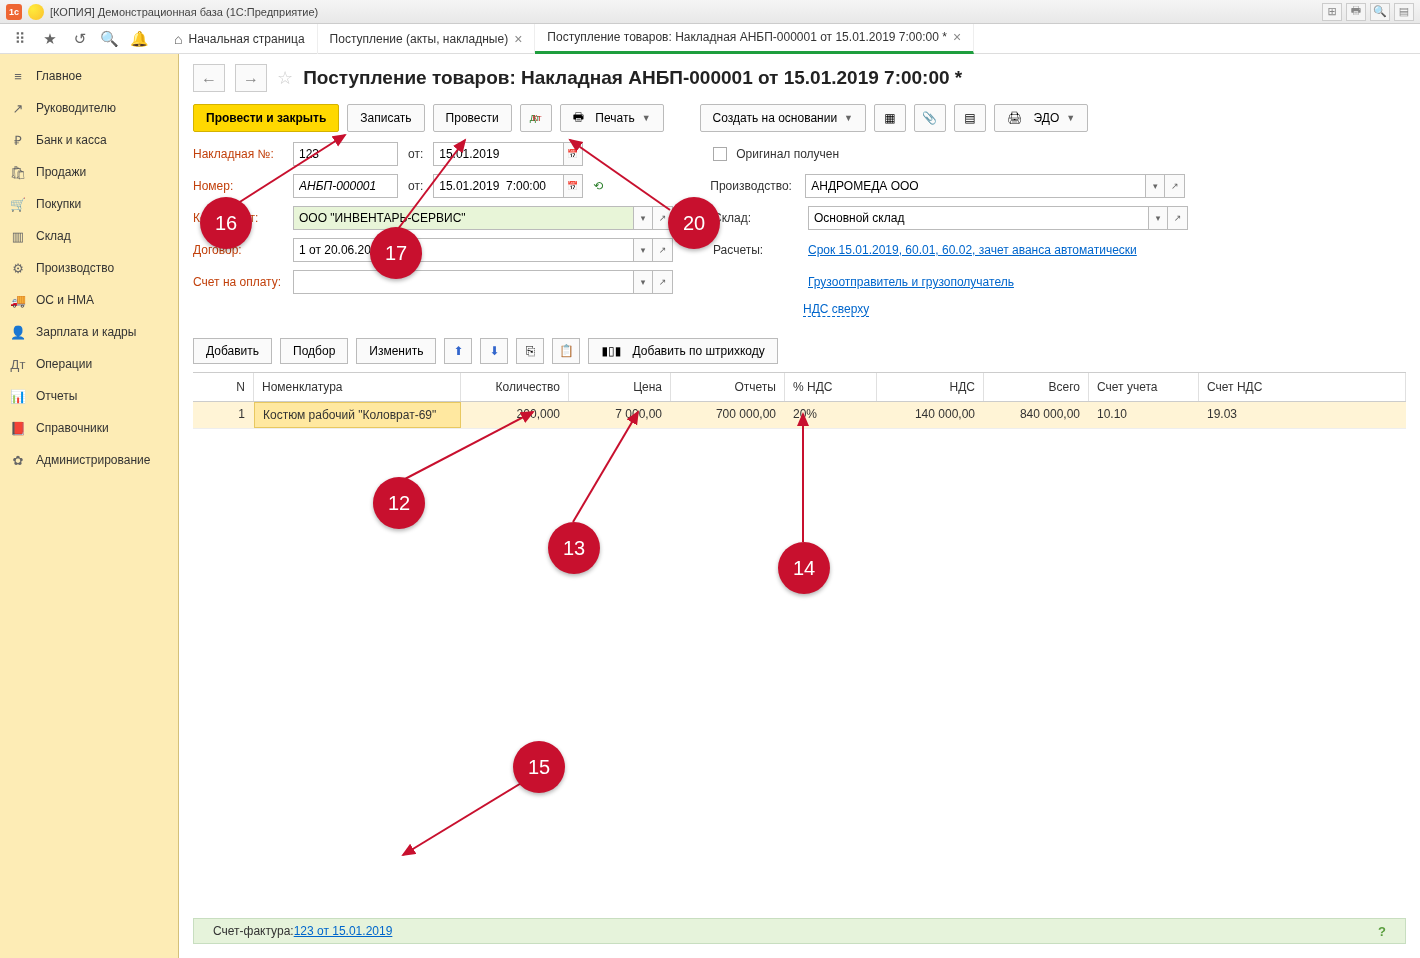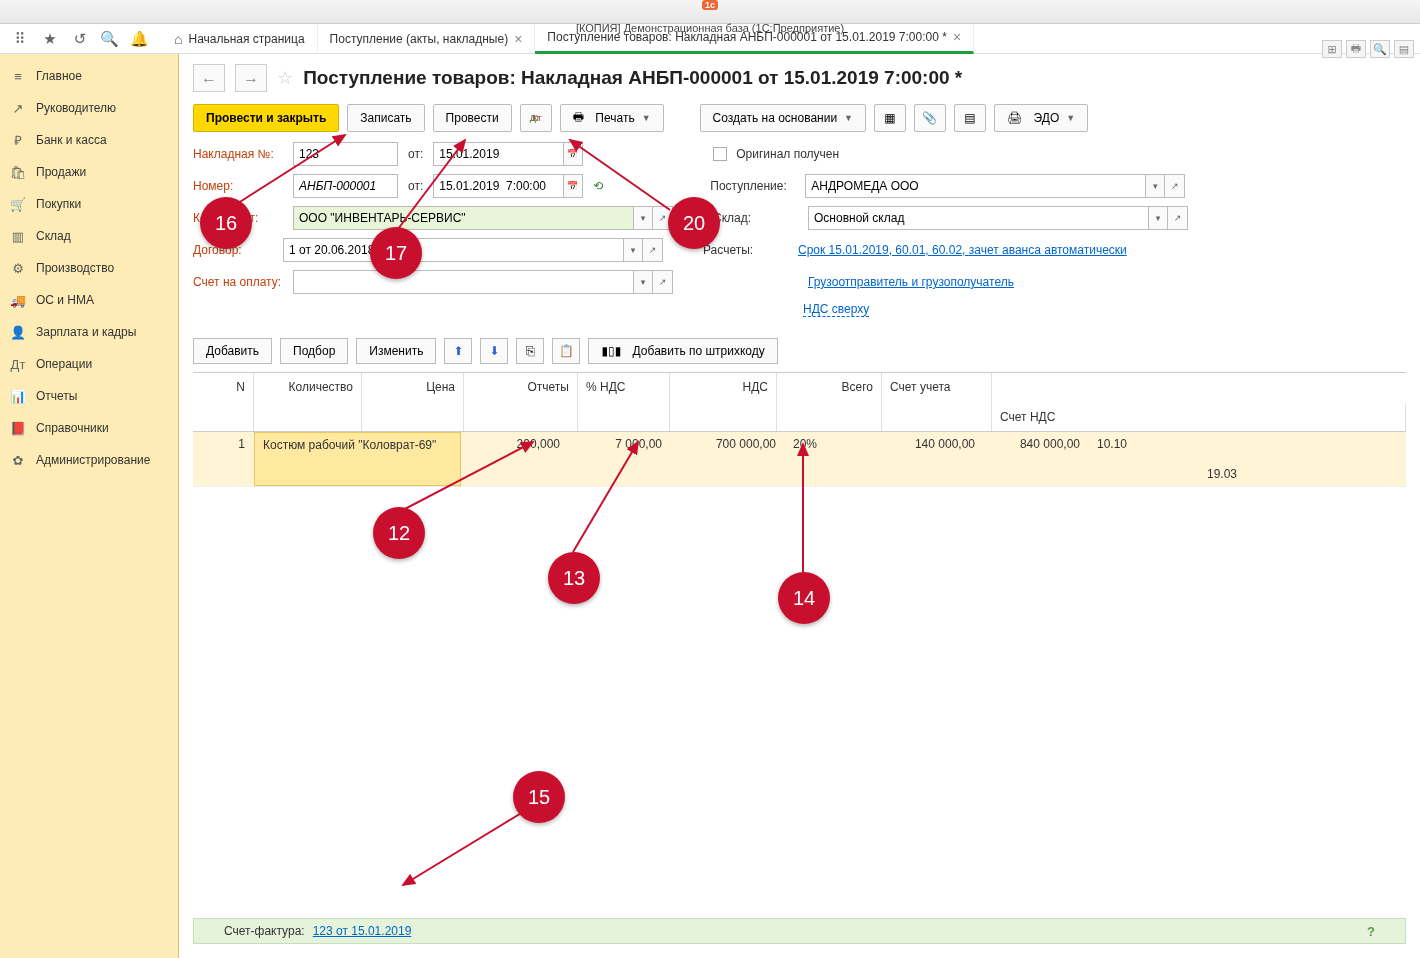--- a/index.html
+++ b/index.html
@@ -1,18 +1,18 @@
 <!DOCTYPE html>
 <html><head>
 <meta charset="utf-8">
 <style>
 * { box-sizing: border-box; margin: 0; padding: 0; font-family: Arial, sans-serif; }
 body { font-size: 12px; background: #fff; color: #333; overflow: hidden; }
 
-.title-bar { height: 24px; background: linear-gradient(#f5f5f5, #e8e8e8); border-bottom: 1px solid #ccc; display: flex; align-items: center; padding: 0 6px; gap: 6px; flex-direction: column; }
+.title-bar { height: 24px; background: linear-gradient(#f5f5f5, #e8e8e8); border-bottom: 1px solid #ccc; display: flex; align-items: center; padding: 0 6px; gap: 6px; }
 .tb-icon { width: 16px; height: 16px; background: #e63; border-radius: 3px; display: inline-flex; align-items: center; justify-content: center; color: #fff; font-size: 9px; font-weight: bold; }
 .tb-circle { width: 16px; height: 16px; border-radius: 50%; background: radial-gradient(circle at 30% 30%, #ffeb3b, #fbc02d); display: inline-block; }
 .tb-title { font-size: 11px; color: #444; }
 .tb-right { margin-left: auto; display: flex; gap: 4px; }
 .tb-rbtn { width: 20px; height: 18px; border: 1px solid #ccc; background: #f5f5f5; font-size: 11px; display: flex; align-items: center; justify-content: center; color: #888; }
 
 .toolbar { height: 30px; background: #fff; border-bottom: 1px solid #ddd; display: flex; align-items: center; padding: 0 6px; gap: 2px; }
 .tool-btn { width: 28px; height: 24px; display: flex; align-items: center; justify-content: center; color: #666; font-size: 15px; cursor: pointer; }
 .tabs { display: flex; height: 30px; margin-left: 6px; }
 .tab { padding: 0 12px; height: 30px; display: flex; align-items: center; gap: 6px; font-size: 12px; border-right: 1px solid #eee; cursor: pointer; }
@@ -66,25 +66,25 @@
 .grid-row .cell-nom { background: #ffe8a0; border: 1px solid #e8c860; }
 .c-n { width: 61px; text-align: right; }
 .c-nom { width: 207px; }
 .c-qty { width: 108px; text-align: right; }
 .c-price { width: 102px; text-align: right; }
 .c-sum { width: 114px; text-align: right; }
 .c-vat { width: 92px; }
 .c-vats { width: 107px; text-align: right; }
 .c-total { width: 105px; text-align: right; }
 .c-acc { width: 110px; }
-.c-vacc { flex: 1; margin-top: 30px; }
+.c-vacc { flex: 1; }
 
 .grid-body { position: relative; height: 440px; }
 
-.footer { height: 26px; background: #e6f3db; display: flex; align-items: center; padding: 0 30px; gap: 8px; margin: 0 14px 14px; border: 1px solid #c8dec0; }
+.footer { height: 26px; background: #e6f3db; display: flex; align-items: center; padding: 0 19px; margin: 0 14px 14px; border: 1px solid #c8dec0; }
 .footer-q { margin-left: auto; color: #5a9e3e; font-size: 13px; font-weight: bold; }
 
 .badge { position: absolute; width: 52px; height: 52px; border-radius: 50%; background: #c8102e; color: #fff; font-size: 20px; font-weight: 400; display: flex; align-items: center; justify-content: center; z-index: 10; box-shadow: 0 2px 4px rgba(0,0,0,0.3); }
 
 svg.arrow { position: absolute; z-index: 9; pointer-events: none; }
 
 .icon-dtkrt { font-size: 9px; position: relative; }
 .icon-dtkrt::before { content: "Дт"; color: #2a7e2a; position: absolute; top: -5px; left: -6px; }
 .icon-dtkrt::after { content: "Кт"; color: #c33; position: absolute; bottom: -5px; right: -6px; }
 </style>
@@ -230,21 +230,21 @@
           <span class="form-label">Номер:</span>
           <input class="inp" style="width: 105px; font-style: italic;" value="АНБП-000001">
           <span class="form-label-r">от:</span>
           <div class="inp-combo">
             <input class="inp" style="width: 130px;" value="15.01.2019  7:00:00">
             <div class="inp-btn">📅</div>
           </div>
           <span style="color:#2a7e2a;cursor:pointer;">⟲</span>
         </div>
         <div class="col-right" style="display:flex;align-items:center;gap:10px;margin-left:97px;">
-          <span class="form-label-r" style="width:85px">Поступление:</span>
+          <span class="form-label-r" style="width:85px">Производство:</span>
           <div class="inp-combo">
             <input class="inp" style="width: 340px;" value="АНДРОМЕДА ООО">
             <div class="inp-btn">▾</div>
             <div class="inp-btn">↗</div>
           </div>
         </div>
       </div>
 
       <div class="form-row">
         <div class="col-left" style="display:flex;align-items:center;gap:10px;">
@@ -259,21 +259,21 @@
           <span class="form-label-r" style="width:85px">Склад:</span>
           <div class="inp-combo">
             <input class="inp" style="width: 340px;" value="Основной склад">
             <div class="inp-btn">▾</div>
             <div class="inp-btn">↗</div>
           </div>
         </div>
       </div>
 
       <div class="form-row">
-        <div class="col-left" style="display:flex;align-items:center;gap:0;">
+        <div class="col-left" style="display:flex;align-items:center;gap:10px;">
           <span class="form-label">Договор:</span>
           <div class="inp-combo">
             <input class="inp" style="width: 340px;" value="1 от 20.06.2018">
             <div class="inp-btn">▾</div>
             <div class="inp-btn">↗</div>
           </div>
         </div>
         <div class="col-right" style="display:flex;align-items:center;gap:10px;margin-left:30px;">
           <span class="form-label-r" style="width:85px">Расчеты:</span>
           <span class="link">Срок 15.01.2019, 60.01, 60.02, зачет аванса автоматически</span>
@@ -309,20 +309,21 @@
       <button class="tt-btn icon" style="color:#36c">⬆</button>
       <button class="tt-btn icon" style="color:#36c">⬇</button>
       <button class="tt-btn icon">⎘</button>
       <button class="tt-btn icon">📋</button>
       <button class="tt-btn"><span>▮▯▮</span>&nbsp;<span>Добавить по штрихкоду</span></button>
     </div>
 
     <div class="grid">
       <div class="grid-head">
         <div class="c-n">N</div>
+        <div class="c-nom">Номенклатура</div>
         <div class="c-qty">Количество</div>
         <div class="c-price">Цена</div>
         <div class="c-sum">Отчеты</div>
         <div class="c-vat">% НДС</div>
         <div class="c-vats">НДС</div>
         <div class="c-total">Всего</div>
         <div class="c-acc">Счет учета</div>
         <div class="c-vacc">Счет НДС</div>
       </div>
       <div class="grid-body">

